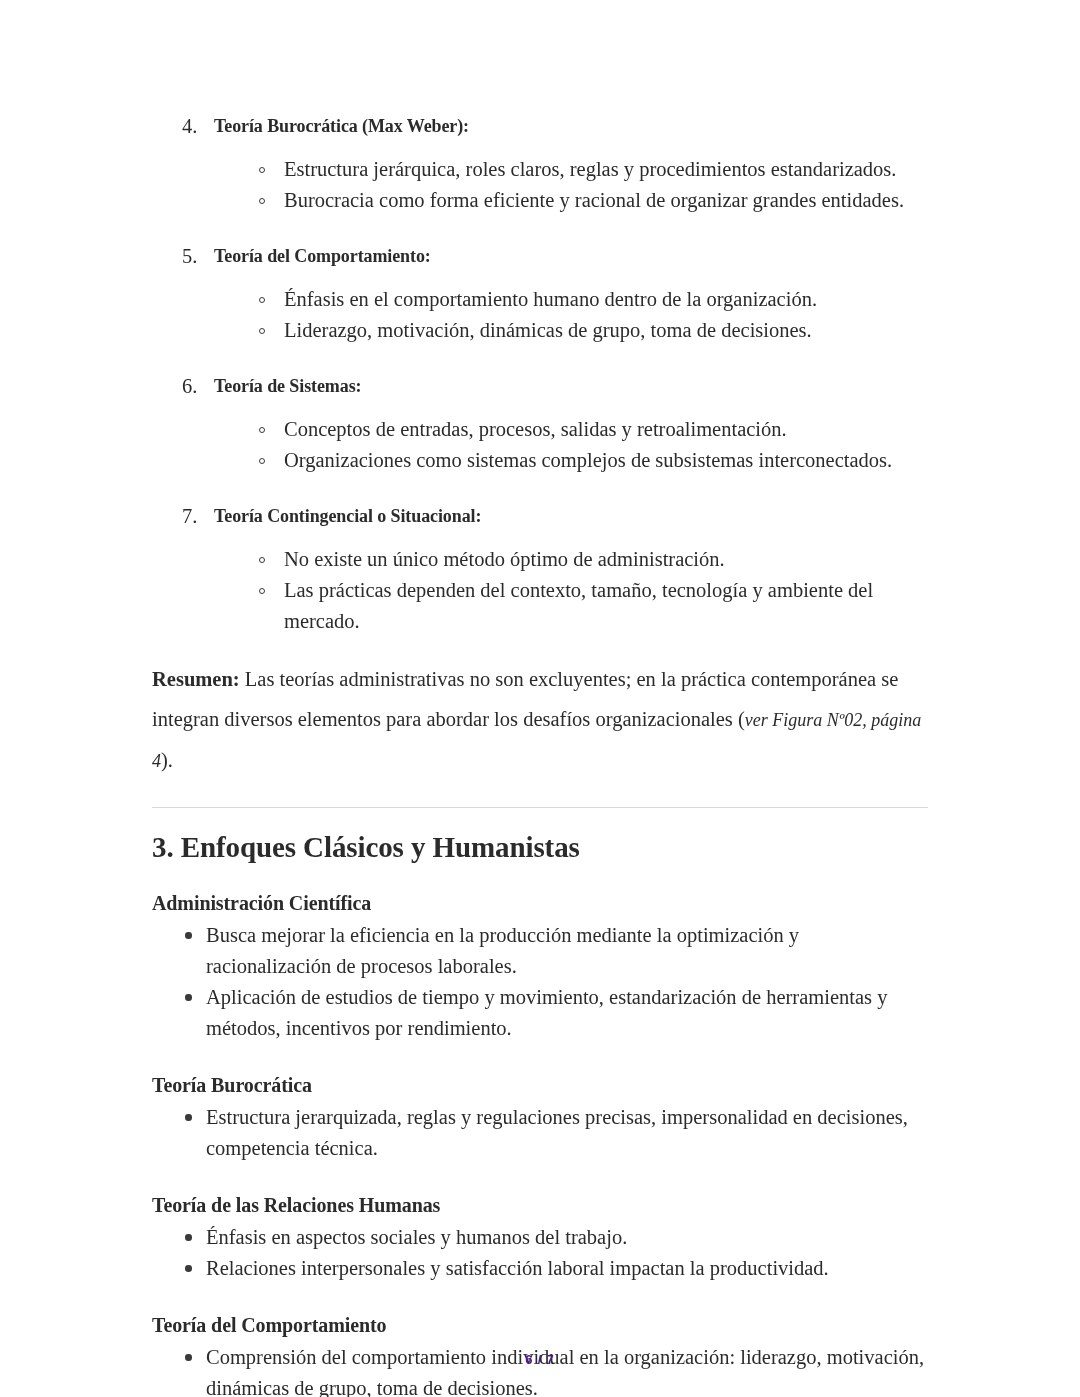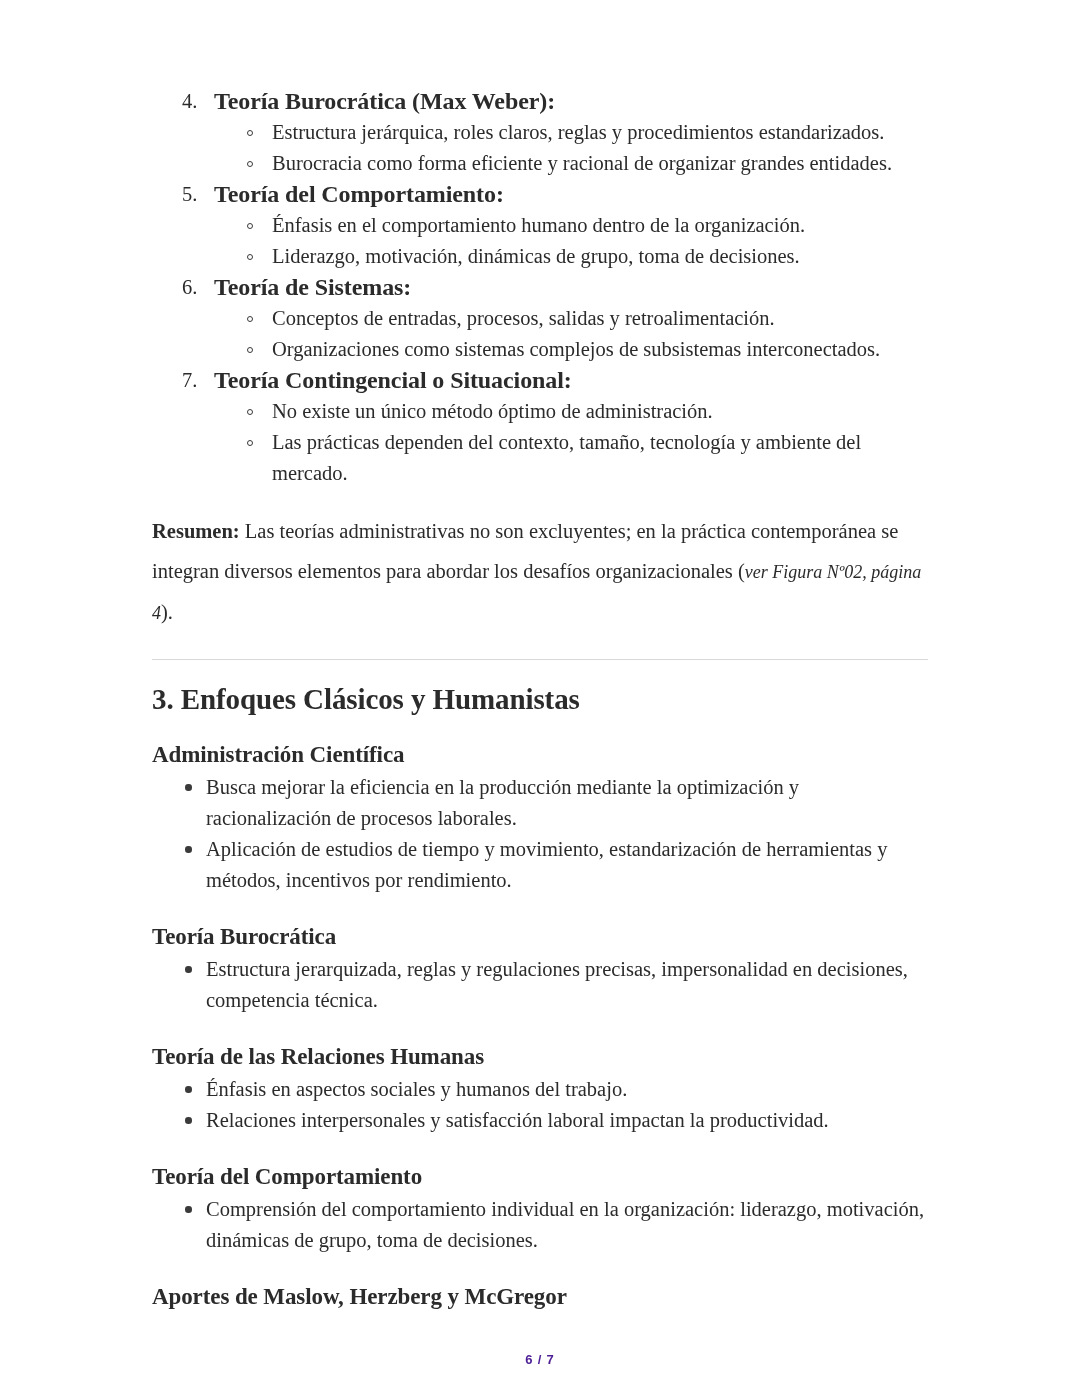--- a/index.html
+++ b/index.html
@@ -35,39 +35,40 @@
     padding: 0;
   }
 
   ol.theory-list > li {
     position: relative;
     padding-left: 62px;
     margin: 0 0 0 0;
   }
 
   .theory-head {
-    font-size: 24px;
+    font-size: 18px;
     line-height: 31px;
     font-weight: bold;
     letter-spacing: -0.1px;
     white-space: nowrap;
+    margin-top: 25px;
   }
 
   .theory-num {
     position: absolute;
     left: 30px;
     top: 0;
     font-size: 20.5px;
     line-height: 31px;
     font-weight: normal;
   }
 
   ul.sub-list {
     list-style: none;
-    margin: 0;
+    margin: 12px;
     padding: 0;
   }
 
   ul.sub-list > li {
     position: relative;
     padding-left: 58px;
     font-size: 20.5px;
     line-height: 31px;
     font-weight: normal;
   }
@@ -114,21 +115,21 @@
   .section-title {
     margin-top: 22px;
     font-size: 29px;
     line-height: 34px;
     font-weight: 600;
     letter-spacing: -0.1px;
   }
 
   .sub-heading {
     margin-top: 10px;
-    font-size: 23px;
+    font-size: 20px;
     line-height: 30px;
     font-weight: bold;
     letter-spacing: -0.1px;
   }
 
   .block + .block .sub-heading {
     margin-top: 26px;
   }
 
   ul.bullet-list {

